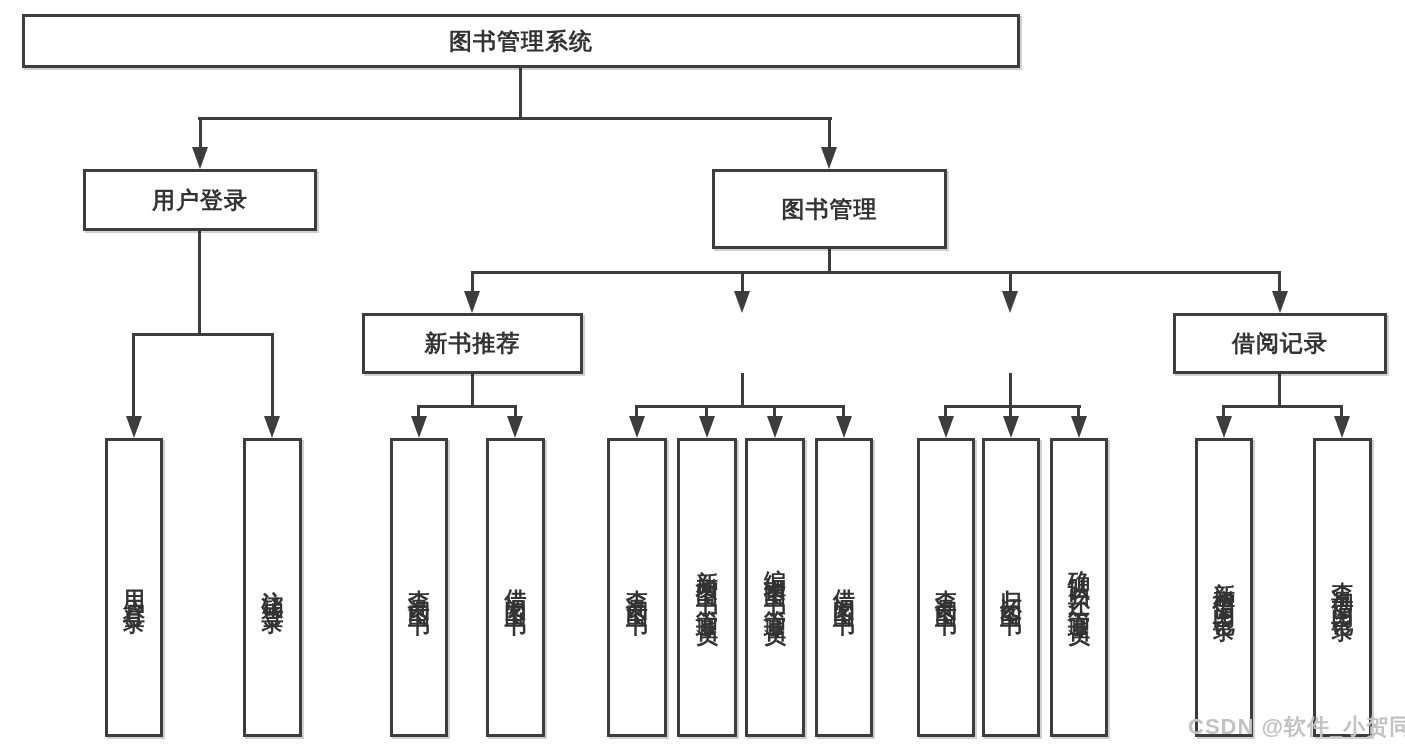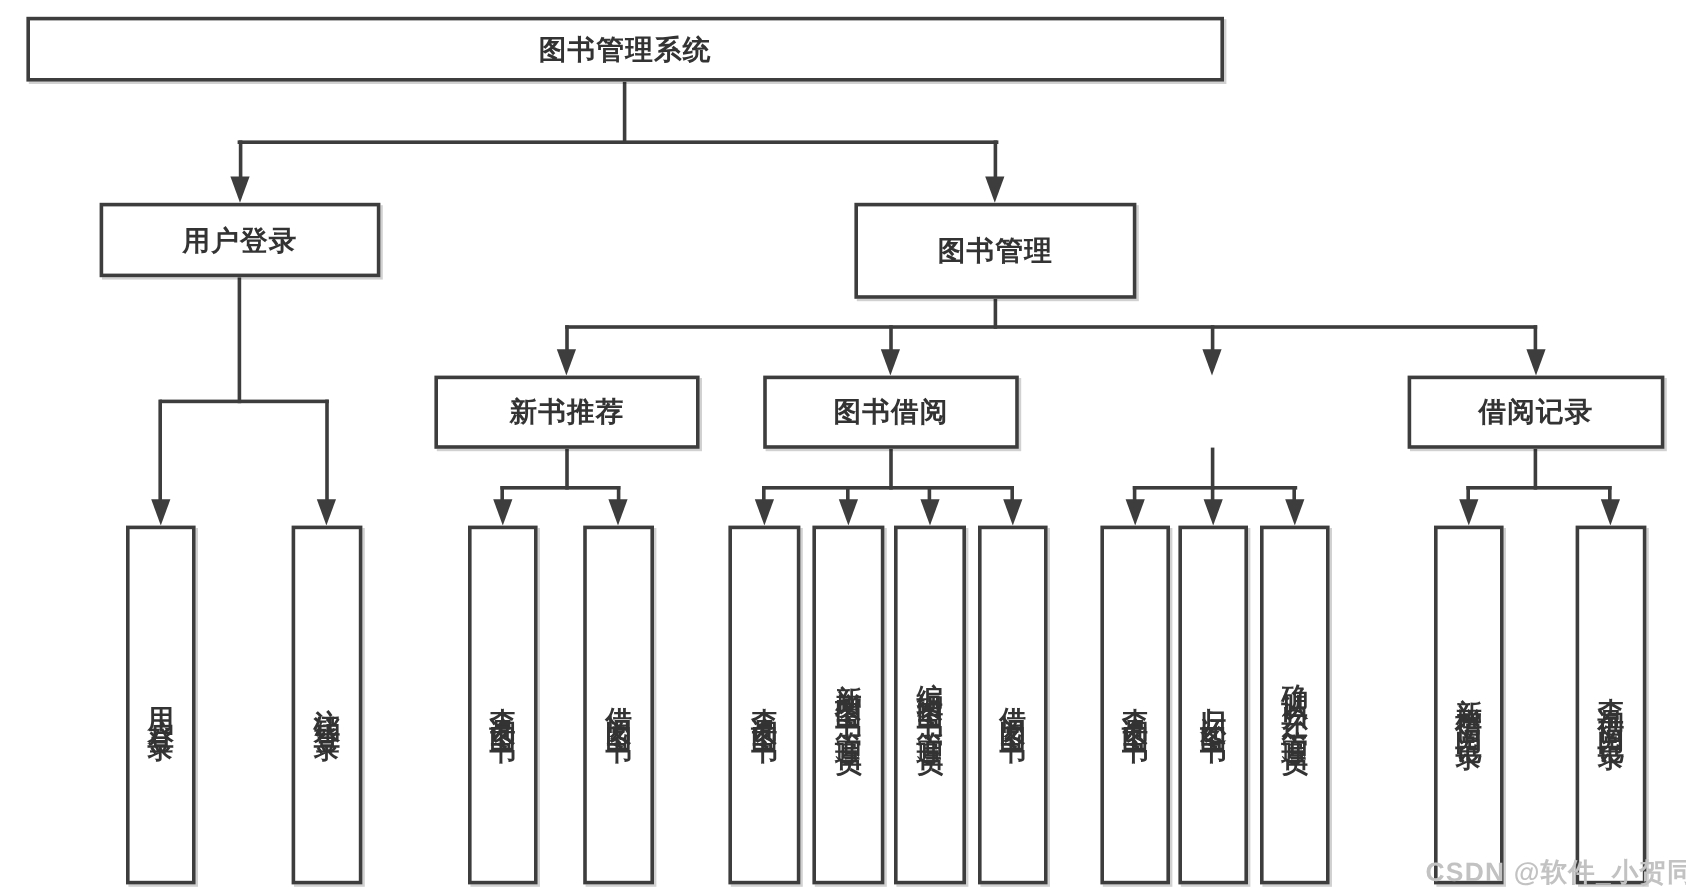--- a/index.html
+++ b/index.html
@@ -124,23 +124,20 @@
   <div class="box hbox" style="left:83px;top:169px;width:234px;height:62px;">
     <span>用户登录</span>
   </div>
   <div class="box hbox" style="left:712px;top:169px;width:235px;height:80px;">
     <span>图书管理</span>
   </div>
 
   <div class="box hbox" style="left:362px;top:313px;width:221px;height:61px;">
     <span>新书推荐</span>
   </div>
-  <div class="box hbox" style="left:636px;top:313px;width:213px;height:61px;">
-    <span>图书借阅</span>
-  </div>
   <div class="box hbox" style="left:1173px;top:313px;width:214px;height:61px;">
     <span>借阅记录</span>
   </div>
 
   <div class="box vbox" style="left:105px;top:438px;width:58px;height:299px;">
     <span>用户登录</span>
   </div>
   <div class="box vbox" style="left:243px;top:438px;width:59px;height:299px;">
     <span>注销登录</span>
   </div>

